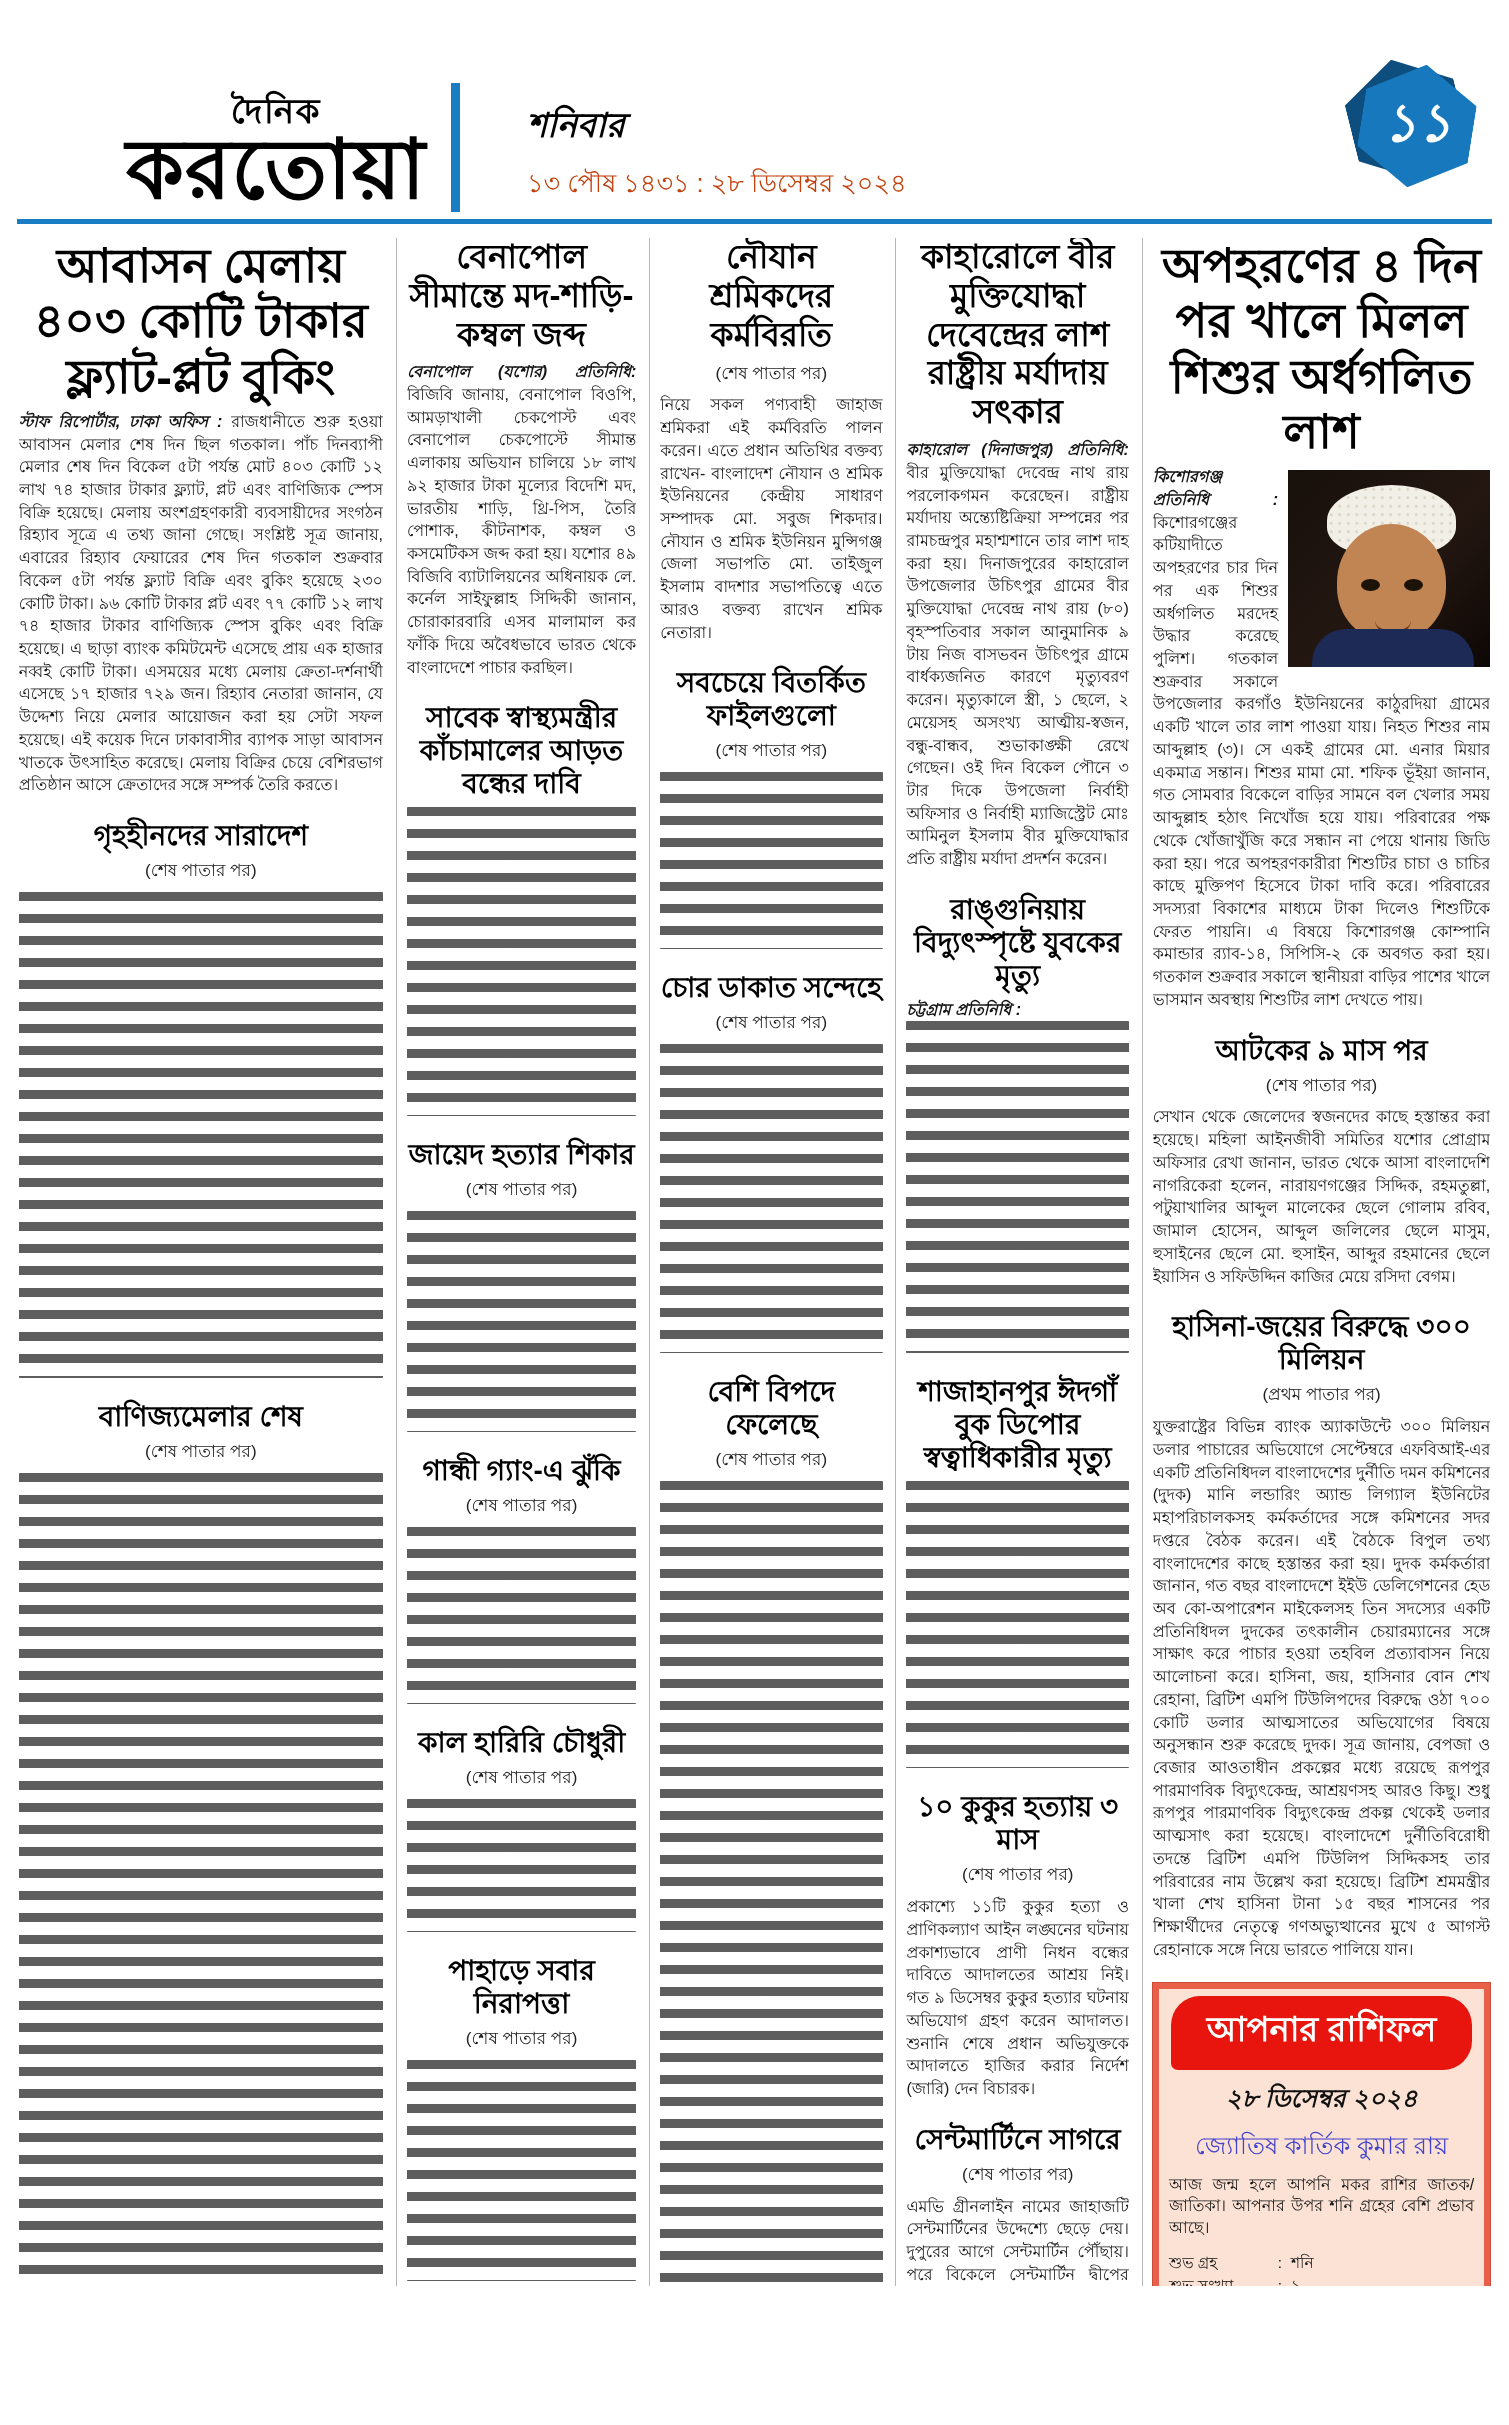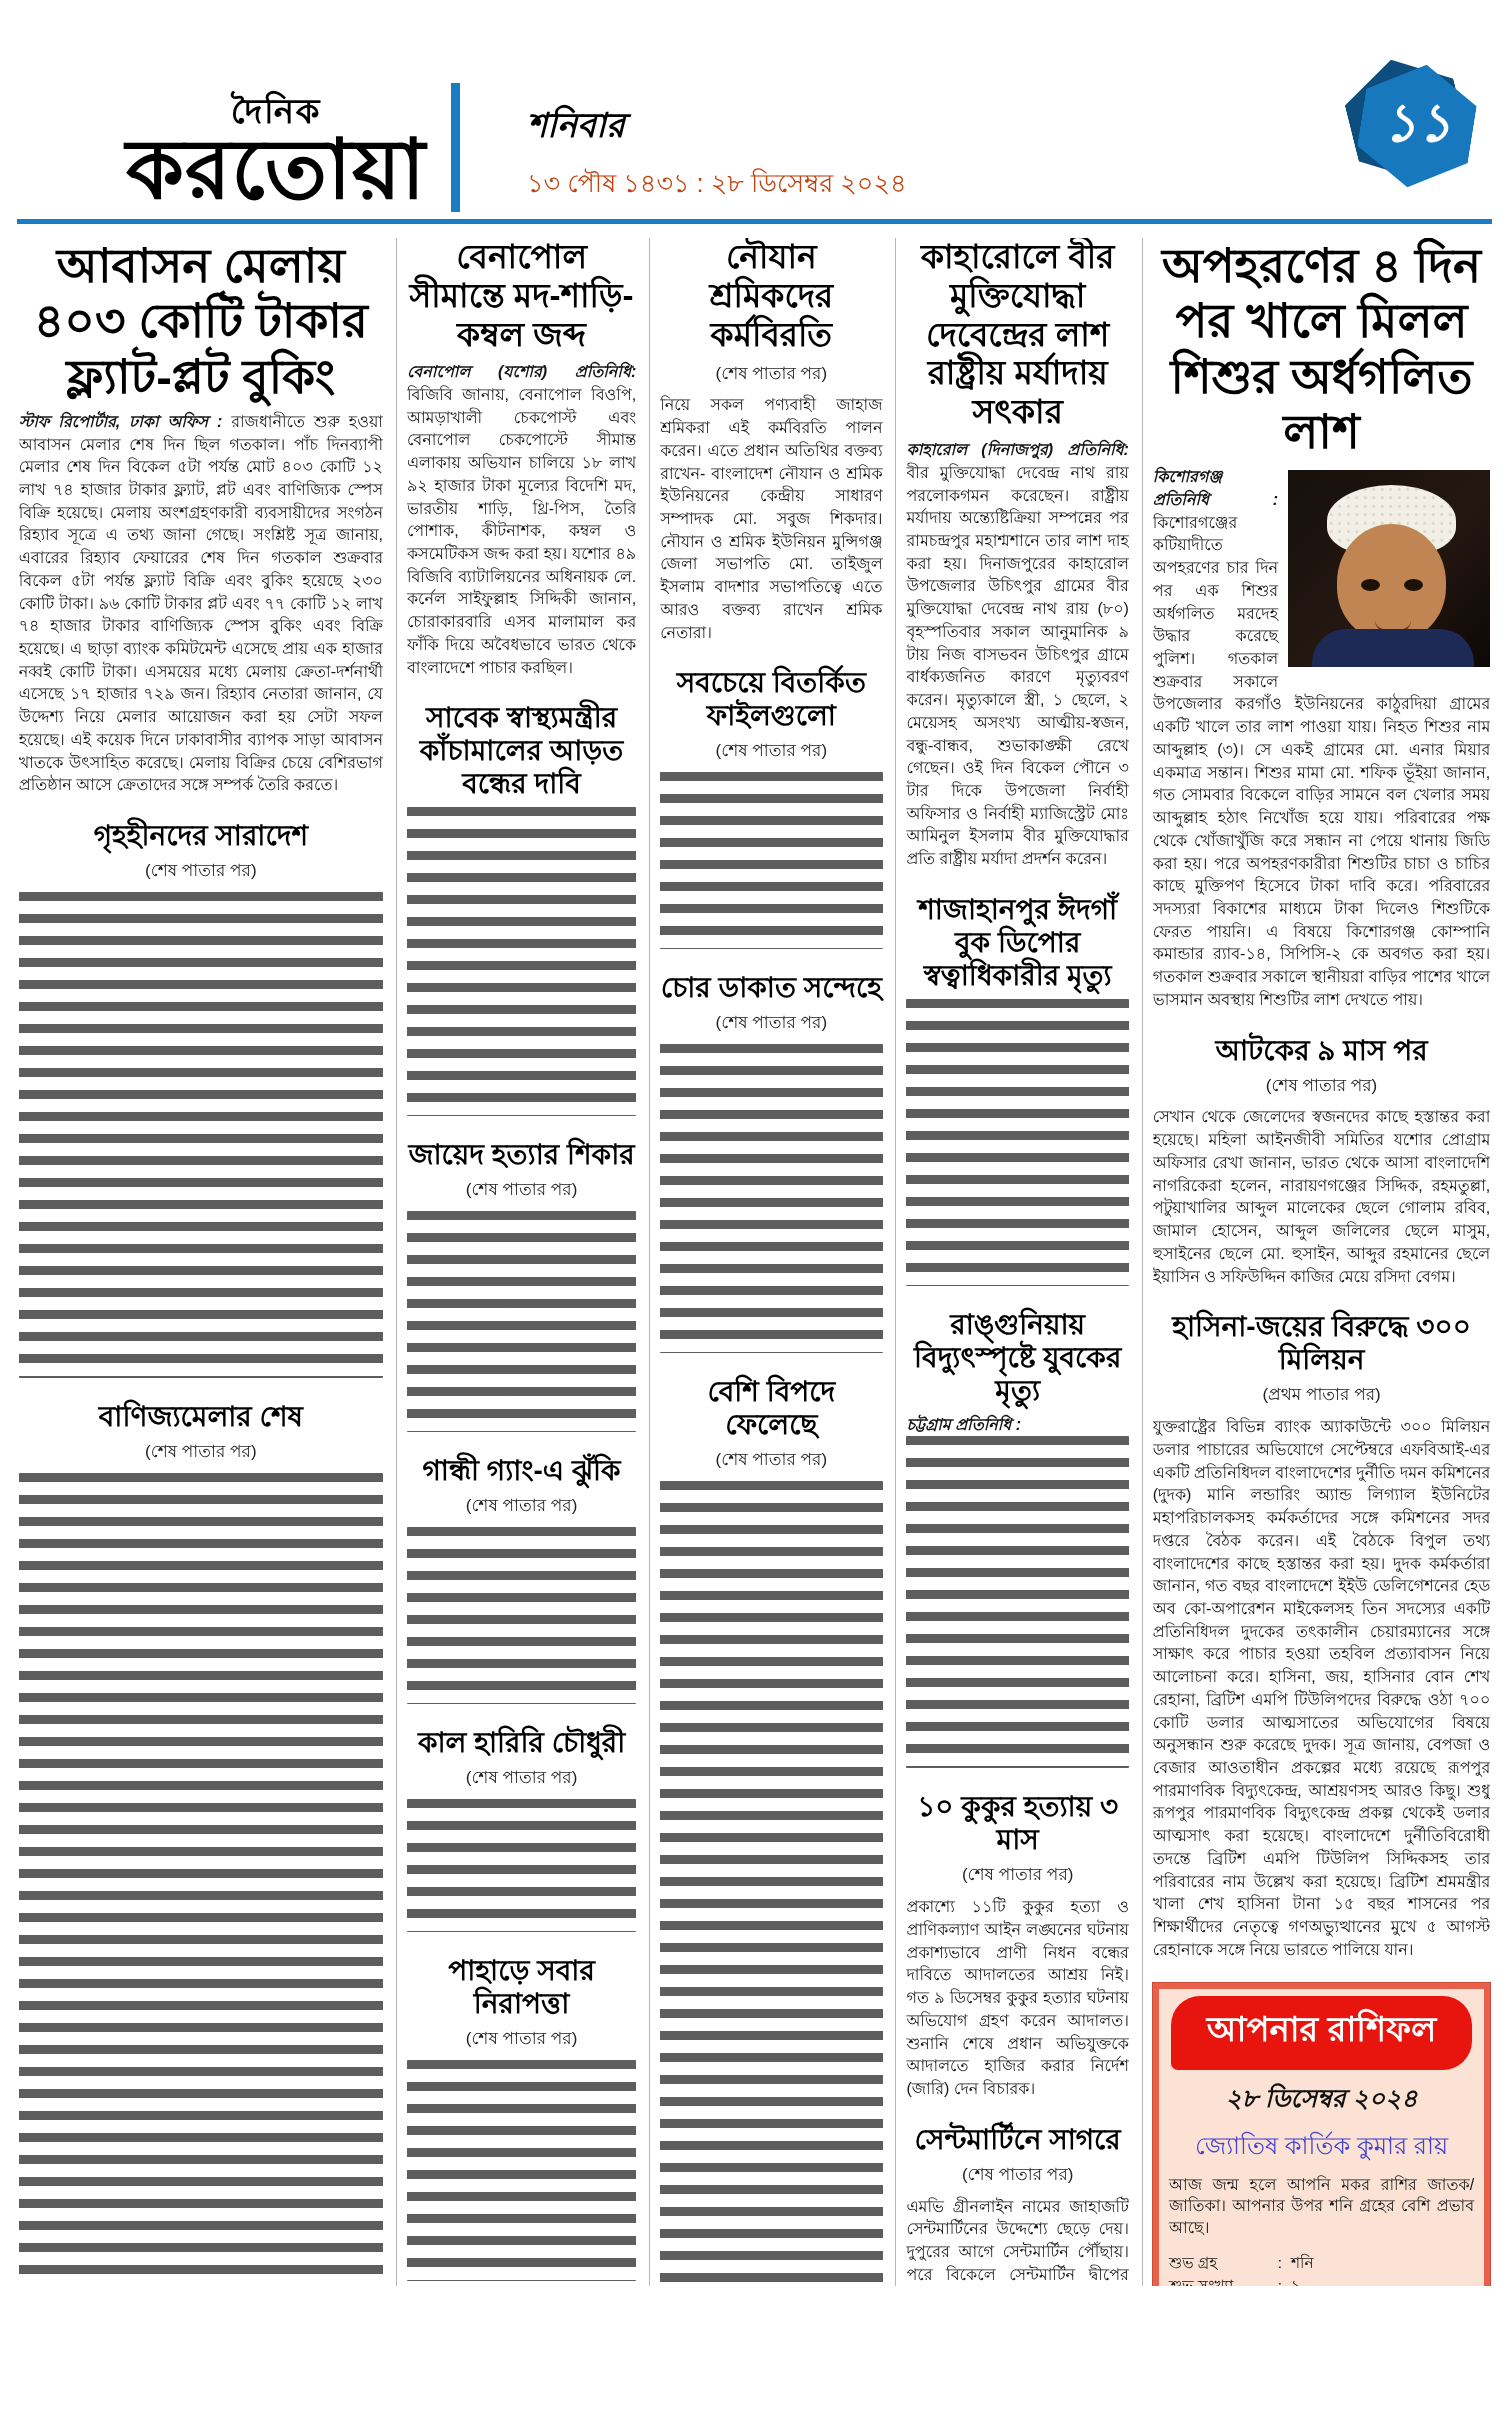--- a/index.html
+++ b/index.html
@@ -182,30 +182,30 @@
         </article>
       </div>
       <div class="col">
         <article class="article">
           <div class="headline top">কাহারোলে বীর মুক্তিযোদ্ধা দেবেন্দ্রের লাশ রাষ্ট্রীয় মর্যাদায় সৎকার</div>
           <div class="abody">
             <p class="body-p"><span class="byline">কাহারোল (দিনাজপুর) প্রতিনিধি: </span>বীর মুক্তিযোদ্ধা দেবেন্দ্র নাথ রায় পরলোকগমন করেছেন। রাষ্ট্রীয় মর্যাদায় অন্ত্যেষ্টিক্রিয়া সম্পন্নের পর রামচন্দ্রপুর মহাশ্মশানে তার লাশ দাহ করা হয়। দিনাজপুরের কাহারোল উপজেলার উচিৎপুর গ্রামের বীর মুক্তিযোদ্ধা দেবেন্দ্র নাথ রায় (৮০) বৃহস্পতিবার সকাল আনুমানিক ৯ টায় নিজ বাসভবন উচিৎপুর গ্রামে বার্ধক্যজনিত কারণে মৃত্যুবরণ করেন। মৃত্যুকালে স্ত্রী, ১ ছেলে, ২ মেয়েসহ অসংখ্য আত্মীয়-স্বজন, বন্ধু-বান্ধব, শুভাকাঙ্ক্ষী রেখে গেছেন। ওই দিন বিকেল পৌনে ৩ টার দিকে উপজেলা নির্বাহী অফিসার ও নির্বাহী ম্যাজিস্ট্রেট মোঃ আমিনুল ইসলাম বীর মুক্তিযোদ্ধার প্রতি রাষ্ট্রীয় মর্যাদা প্রদর্শন করেন।</p>
           </div>
         </article>
         <article class="article">
-          <div class="headline sub">শাজাহানপুর ঈদগাঁ বুক ডিপোর স্বত্বাধিকারীর মৃত্যু</div>
-          <div class="abody">
-            <div class="sim" style="height: 287px;"></div>
-          </div>
-        </article>
-        <article class="article">
           <div class="headline sub">রাঙ্গুনিয়ায় বিদ্যুৎস্পৃষ্টে যুবকের মৃত্যু</div>
           <div class="abody">
             <p class="body-p"><span class="byline">চট্টগ্রাম প্রতিনিধি :</span></p>
             <div class="sim" style="height: 332px;"></div>
+          </div>
+        </article>
+        <article class="article">
+          <div class="headline sub">শাজাহানপুর ঈদগাঁ বুক ডিপোর স্বত্বাধিকারীর মৃত্যু</div>
+          <div class="abody">
+            <div class="sim" style="height: 287px;"></div>
           </div>
         </article>
         <article class="article">
           <div class="headline sub">১০ কুকুর হত্যায় ৩ মাস</div>
           <div class="kicker">(শেষ পাতার পর)</div>
           <div class="abody">
             <p class="body-p">প্রকাশ্যে ১১টি কুকুর হত্যা ও প্রাণিকল্যাণ আইন লঙ্ঘনের ঘটনায় প্রকাশ্যভাবে প্রাণী নিধন বন্ধের দাবিতে আদালতের আশ্রয় নিই। গত ৯ ডিসেম্বর কুকুর হত্যার ঘটনায় অভিযোগ গ্রহণ করেন আদালত। শুনানি শেষে প্রধান অভিযুক্তকে আদালতে হাজির করার নির্দেশ (জারি) দেন বিচারক।</p>
           </div>
         </article>
         <article class="article">

